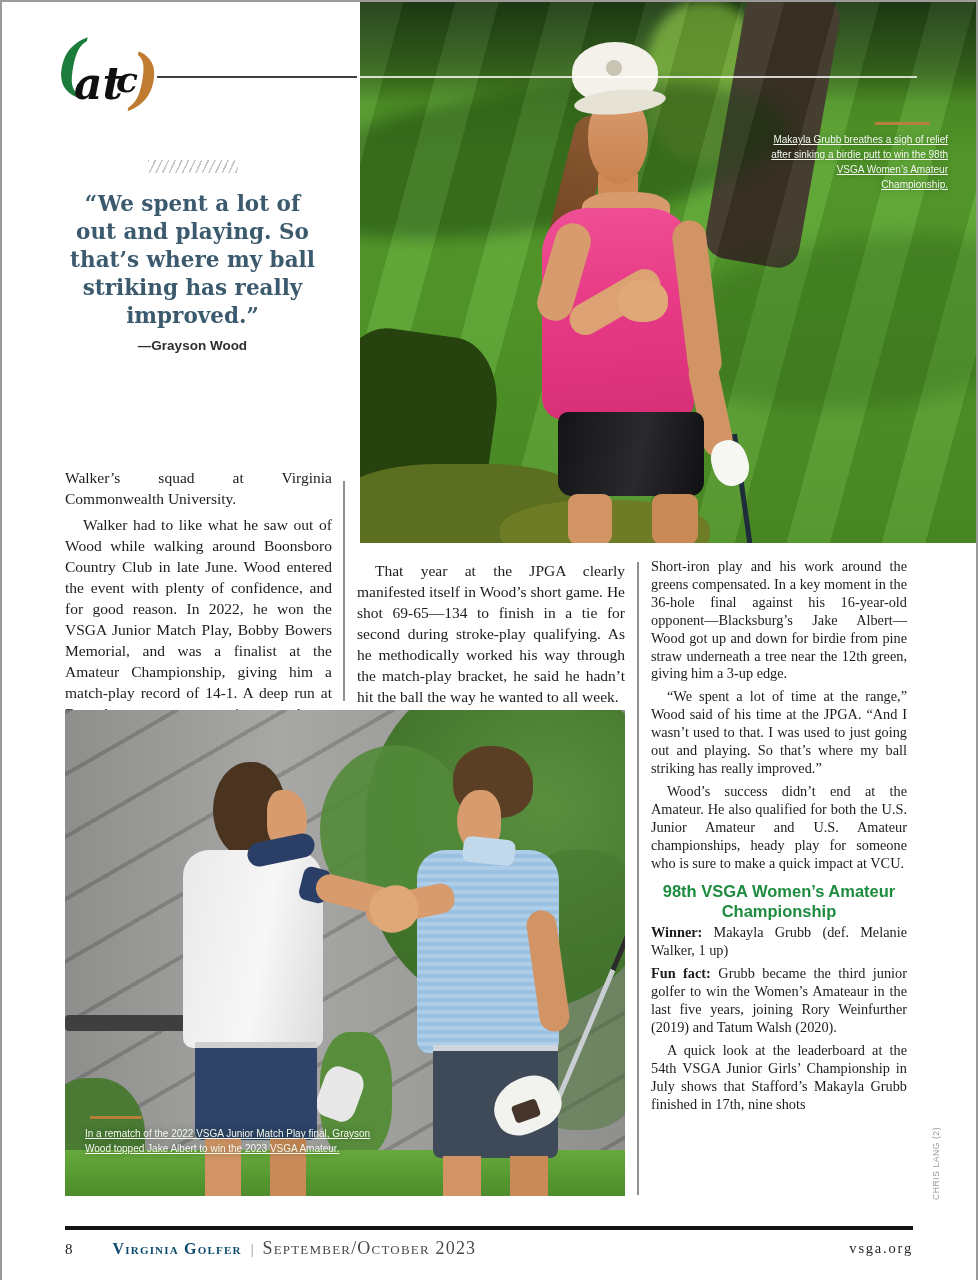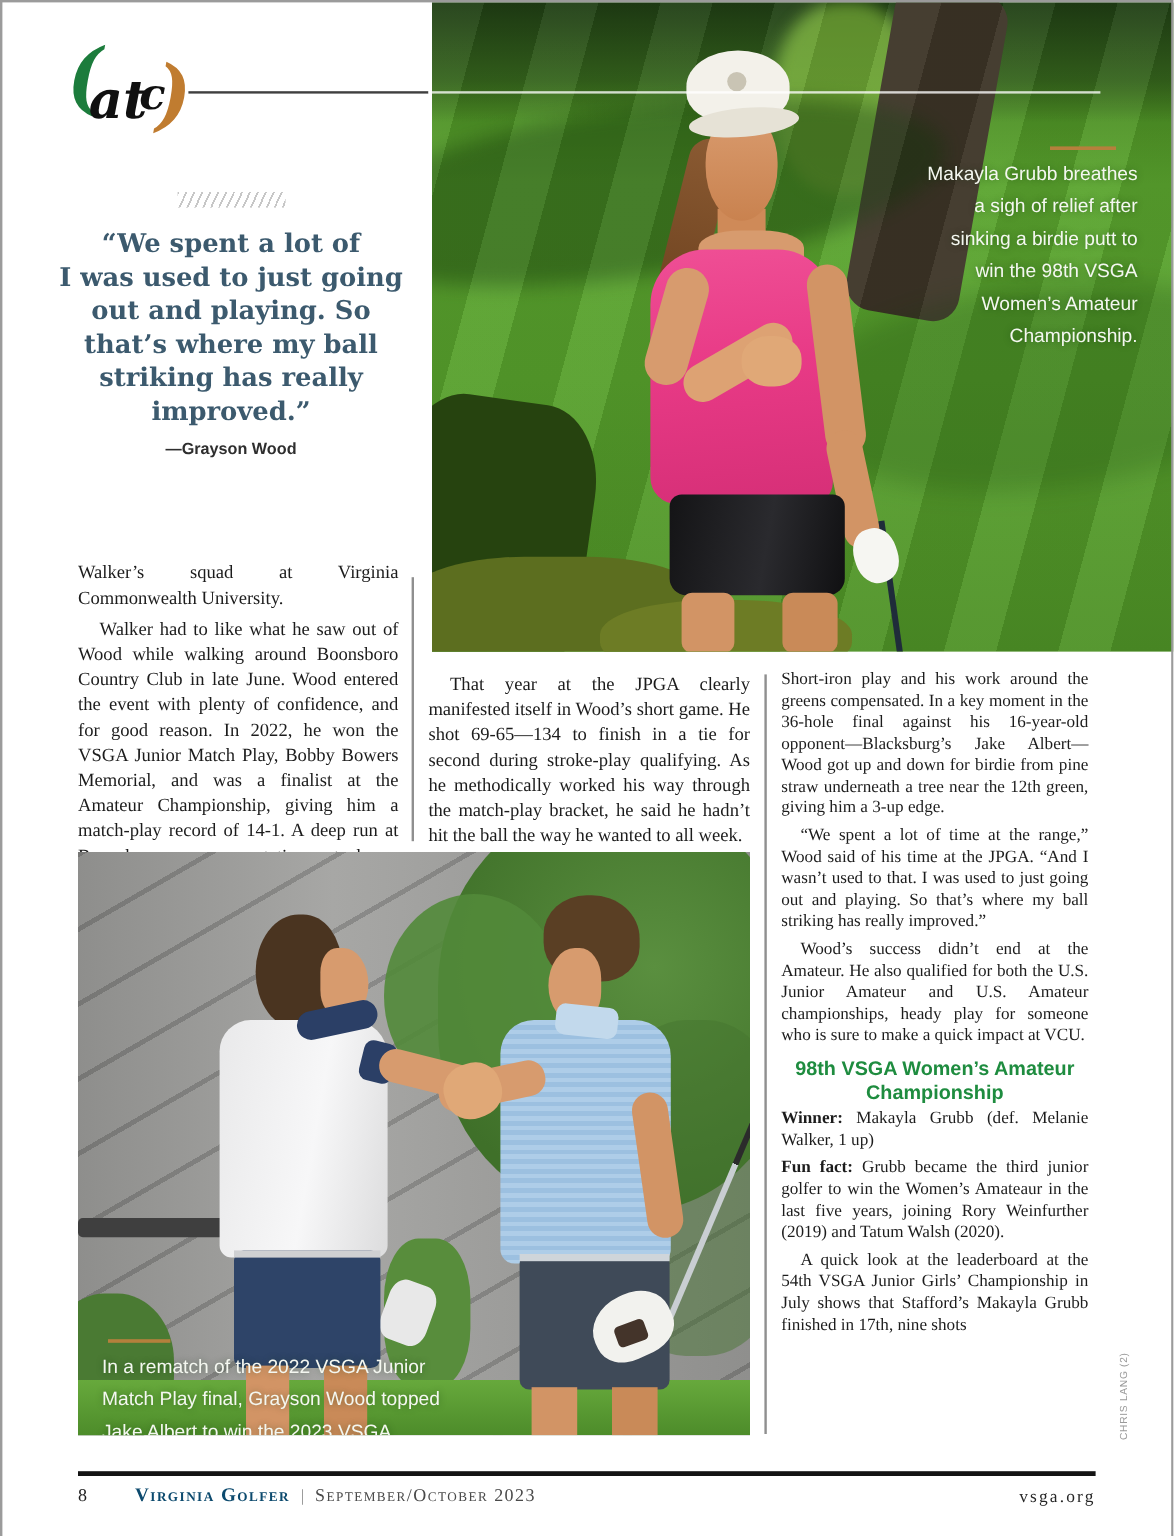--- a/index.html
+++ b/index.html
@@ -122,38 +122,38 @@
   .b-shaft2{left:486px;top:200px;width:5px;height:200px;transform:rotate(23deg);transform-origin:bottom center;
             background:linear-gradient(180deg,#2b2b2b 0 24%,#c9ced2 24%);}
   .b-cap2{left:428px;top:368px;width:68px;height:54px;background:#f2f2ee;border-radius:50% 45% 40% 40%;transform:rotate(-25deg);}
   .b-capmark{left:448px;top:392px;width:26px;height:18px;background:#44342a;border-radius:4px;transform:rotate(-20deg);}
   .b-shorts2{left:368px;top:335px;width:125px;height:113px;background:#3f4a58;border-radius:8px;}
   .b-belt2{left:368px;top:335px;width:125px;height:6px;background:#cfd5da;}
   .b-leg2a{left:378px;top:446px;width:38px;height:40px;background:#d29465;}
   .b-leg2b{left:445px;top:446px;width:38px;height:40px;background:#c98a58;}
 
   
-  .cap{position:absolute;font-family:"Liberation Sans",sans-serif;font-size:16px;line-height:27px;
-       color:#f4f7f0;text-shadow:0 0 6px rgba(0,50,0,.4);z-index:5;}
+  .cap{position:absolute;font-family:"Liberation Sans",sans-serif;font-size:10px;line-height:15px;
+       color:#f4f7f0;text-shadow:0 0 6px rgba(0,50,0,.4);z-index:5;text-decoration:underline;}
   .cap-top{left:408px;top:130px;width:180px;text-align:right;}
   .cap-bottom{left:20px;top:416px;width:305px;text-align:left;}
   .cap-rule{position:absolute;height:3px;background:#b5803c;z-index:5;}
   .cr-top{left:515px;top:120px;width:55px;}
   .cr-bottom{left:25px;top:406px;width:52px;}
 
   
   .credit{position:absolute;left:931px;top:1124px;height:76px;width:14px;
           writing-mode:vertical-rl;transform:rotate(180deg);
           font-family:"Liberation Sans",sans-serif;font-size:8.5px;letter-spacing:.6px;color:#9a9a9a;}
   .f-rule{position:absolute;left:65px;top:1226px;width:848px;height:3.5px;background:#141414;}
   .f-left{position:absolute;left:65px;top:1238px;display:flex;align-items:baseline;}
   .f-num{font-size:15px;}
   .f-mag{margin-left:40px;font-variant:small-caps;font-weight:bold;font-size:16px;letter-spacing:1.2px;color:#0c4a6e;}
   .f-sep{margin:0 9px;color:#8a8a8a;font-size:14px;}
-  .f-issue{font-variant:small-caps;font-size:15px;letter-spacing:1.2px;color:#4a4a4a;}
+  .f-issue{font-variant:small-caps;font-size:18px;letter-spacing:1.2px;color:#4a4a4a;}
   .f-site{position:absolute;top:1240px;left:793px;width:120px;text-align:right;font-size:14.5px;letter-spacing:1.8px;color:#262626;}
 </style>
 </head>
 <body>
 
 <div class="page">
 
   <div class="edge edge-top"></div>
   <div class="edge edge-left"></div>
   <div class="edge edge-right"></div>
@@ -164,21 +164,20 @@
     <span class="lp-c">c</span>
     <span class="lp-close">)</span>
   </div>
   <div class="rule-dark"></div>
   <div class="rule-light"></div>
 
   <div class="hatch"></div>
 
   <section class="pull-quote">
     <div class="pq-line">“We spent a lot of</div>
-    <div class="pq-line">I was used to just going</div>
     <div class="pq-line">out and playing. So</div>
     <div class="pq-line">that’s where my ball</div>
     <div class="pq-line">striking has really</div>
     <div class="pq-line">improved.”</div>
     <div class="pq-attr">—Grayson Wood</div>
   </section>
 
   <figure class="photo photo-top">
     <div class="t-tree"></div>
     <div class="t-sun"></div>

